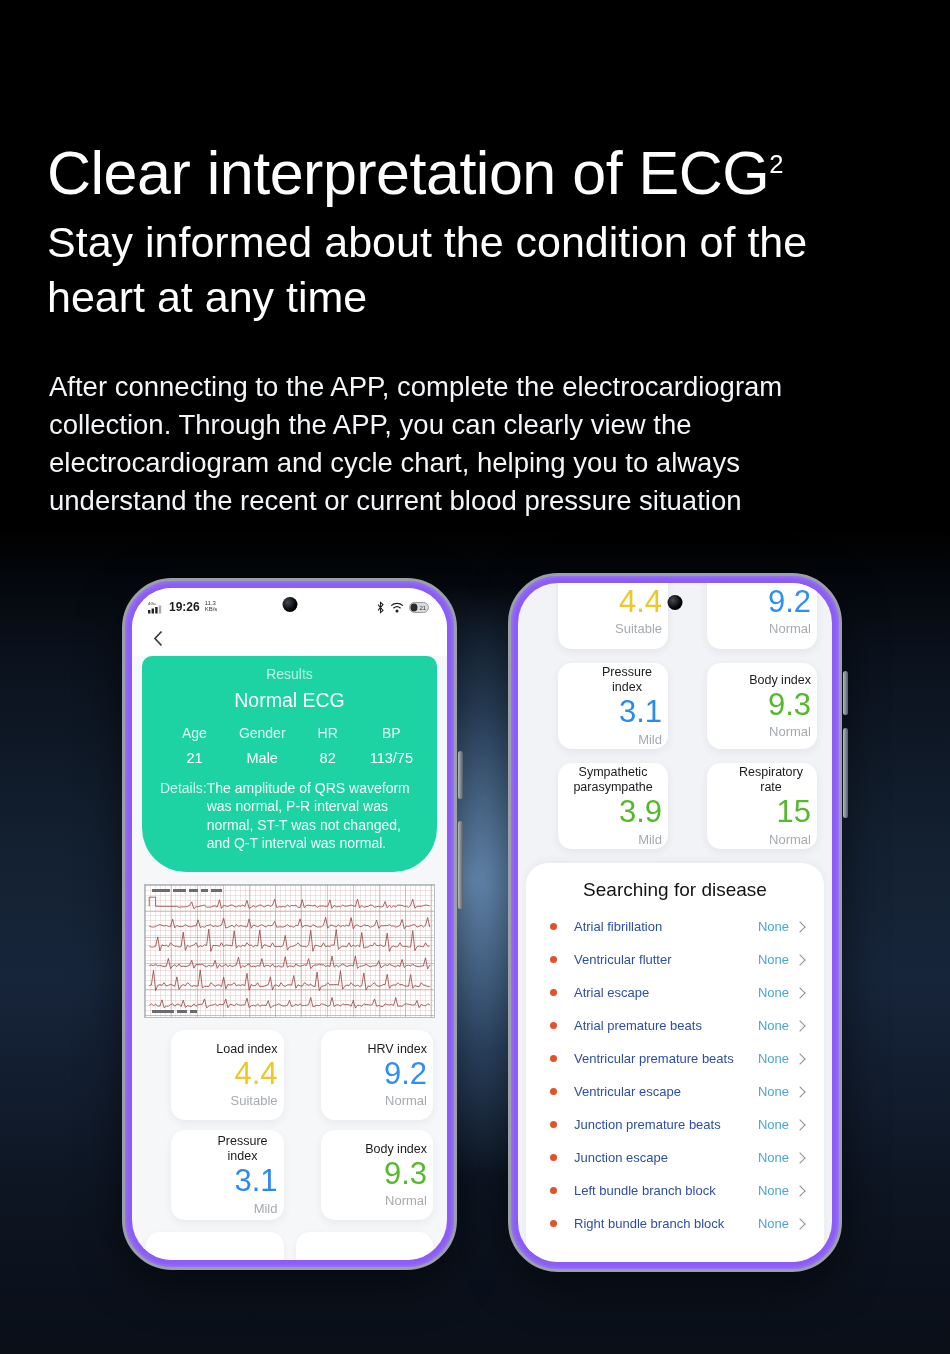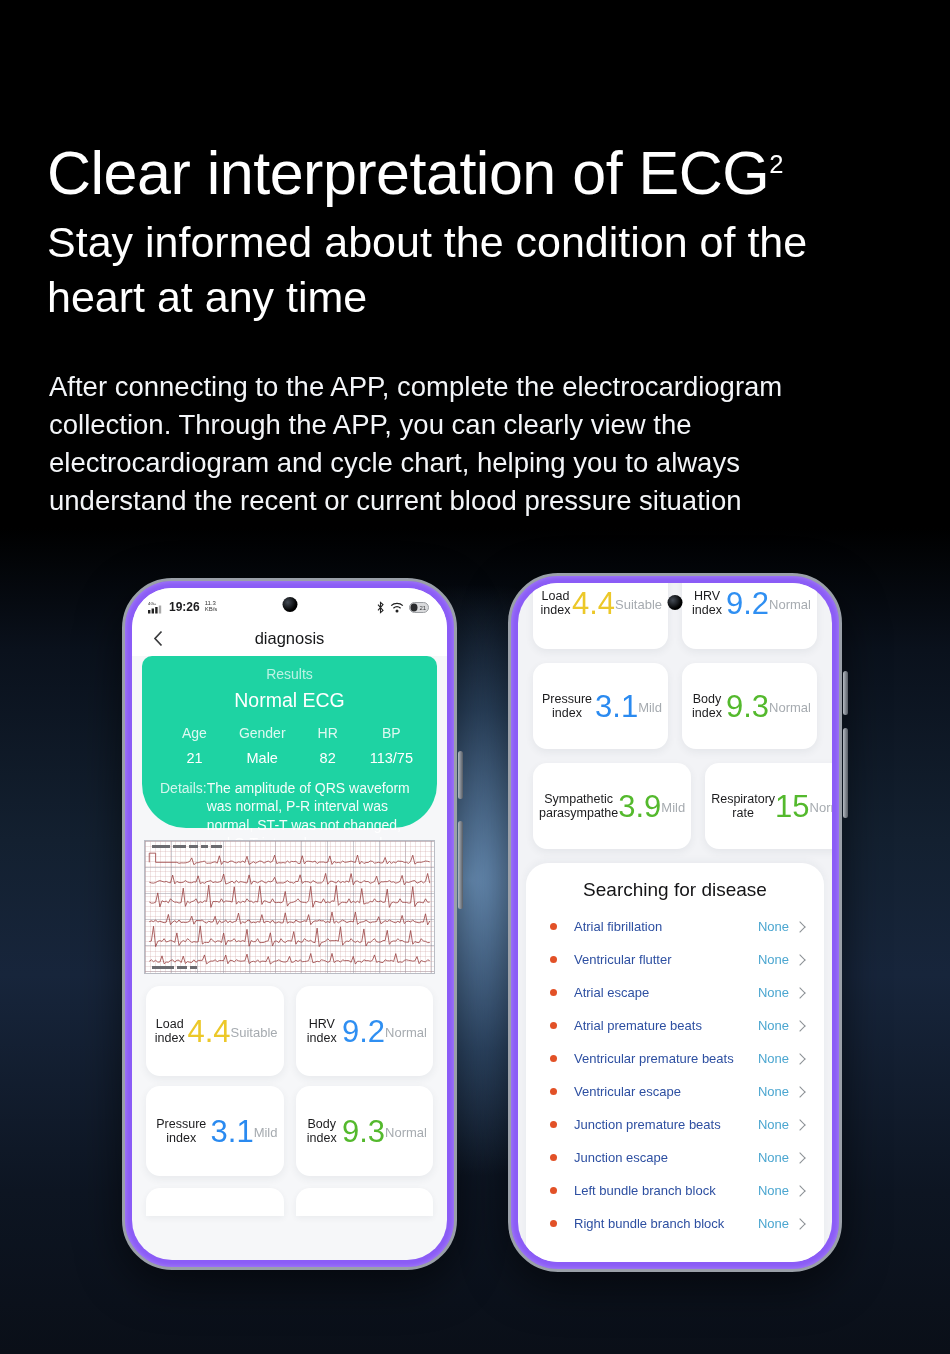--- a/index.html
+++ b/index.html
@@ -28,21 +28,21 @@
   
   .lp-screen{display:flex;flex-direction:column;background:#f6f7f9;}
   .statusbar{height:26px;background:#fff;display:flex;align-items:center;justify-content:space-between;
              padding:6px 16px 0 16px;font-size:11.5px;color:#1d1d1f;}
   .sb-left,.sb-right{display:flex;align-items:center;gap:5px;}
   .sb-time{font-weight:700;font-size:12px;}
   .sb-speed{display:flex;flex-direction:column;line-height:1;font-size:6px;color:#333;transform:translateY(-1px);}
   .navbar{height:36px;background:#fff;display:flex;align-items:center;position:relative;}
   .back-btn{position:absolute;left:14px;top:6px;width:24px;height:24px;display:flex;align-items:center;justify-content:center;}
   .nav-title{flex:1;text-align:center;font-size:16.5px;color:#17181a;}
-  .results-card{margin:0 10px;height:172px;border-radius:10px 10px 44px 44px;background:#1ed3a3;
+  .results-card{margin:0 10px;height:216px;border-radius:10px 10px 44px 44px;background:#1ed3a3;
                 color:#fff;padding:10px 18px 6px 18px;box-sizing:border-box;}
   .rc-header{text-align:center;font-size:14px;color:rgba(255,255,255,.7);}
   .rc-result{text-align:center;font-size:19.5px;margin-top:7px;}
   .rc-fields{display:flex;justify-content:space-between;padding:0 6px;margin-top:13px;}
   .rc-field{text-align:center;margin-left:16px;}
   .rc-flabel{font-size:14px;color:rgba(255,255,255,.85);}
   .rc-fvalue{font-size:14.5px;margin-top:9px;color:#fff;}
   .rc-details{display:flex;margin-top:13px;font-size:14px;line-height:1.32;color:rgba(255,255,255,.95);}
   .rc-dlabel{white-space:nowrap;color:rgba(255,255,255,.8);}
   .ecg-strip{margin:12px 12px 0 12px;height:132px;background:#fff;border:1px solid #b9bcc4;position:relative;
@@ -51,21 +51,21 @@
       linear-gradient(90deg,rgba(205,160,160,.28) 1px,transparent 1px),
       linear-gradient(rgba(125,125,140,.4) 1px,transparent 1px),
       linear-gradient(90deg,rgba(125,125,140,.4) 1px,transparent 1px);
     background-size:5px 5px,5px 5px,26px 26px,26px 26px;}
   .ecg-strip svg{position:absolute;inset:0;width:100%;height:100%;}
   .ecg-anno{position:absolute;display:flex;gap:3px;}
   .ecg-anno i{display:block;height:3px;background:#6b6b70;}
   
   .card-grid{display:grid;grid-template-columns:1fr 1fr;gap:10px 12px;padding:12px 14px 0 14px;}
   .mcard{background:#fff;border-radius:14px;height:90px;box-shadow:0 3px 8px rgba(40,50,70,.07);
-         display:flex;flex-direction:row;align-items:center;justify-content:center;text-align:center;padding:4px 6px;box-sizing:border-box;}
+         display:flex;flex-direction:column;align-items:flex-end;justify-content:center;text-align:center;padding:4px 6px;box-sizing:border-box;margin-left:25px;}
   .mc-title{font-size:12.5px;color:#1c1c1e;line-height:1.15;}
   .mc-value{font-size:31px;margin-top:2px;line-height:1.05;}
   .mc-status{font-size:13px;color:#a6abb0;margin-top:3px;}
   .peek-row{display:grid;grid-template-columns:1fr 1fr;gap:12px;padding:12px 14px 0 14px;}
   .peek{background:#fff;border-radius:14px 14px 0 0;height:28px;box-shadow:0 2px 6px rgba(40,50,70,.06);}
   
   .rp-screen{display:flex;flex-direction:column;background:#f2f3f6;}
   .rp-grid{display:grid;grid-template-columns:1fr 1fr;gap:14px 14px;padding:0 15px;}
   .rp-top{margin-top:-26px;}
   .rp-grid .mcard{height:92px;}
@@ -127,21 +127,20 @@
         </svg>
       </div>
     </div>
 
     <div class="navbar">
       <div class="back-btn">
         <svg width="10" height="17" viewBox="0 0 10 17">
           <polyline points="8.5,1.5 2,8.5 8.5,15.5" fill="none" stroke="#3a3b3d" stroke-width="1.7"></polyline>
         </svg>
       </div>
-      <div class="nav-title">diagnosis</div>
     </div>
 
     <div class="results-card">
       <div class="rc-header">Results</div>
       <div class="rc-result">Normal ECG</div>
       <div class="rc-fields">
         <div class="rc-field">
           <div class="rc-flabel">Age</div>
           <div class="rc-fvalue">21</div>
         </div>

